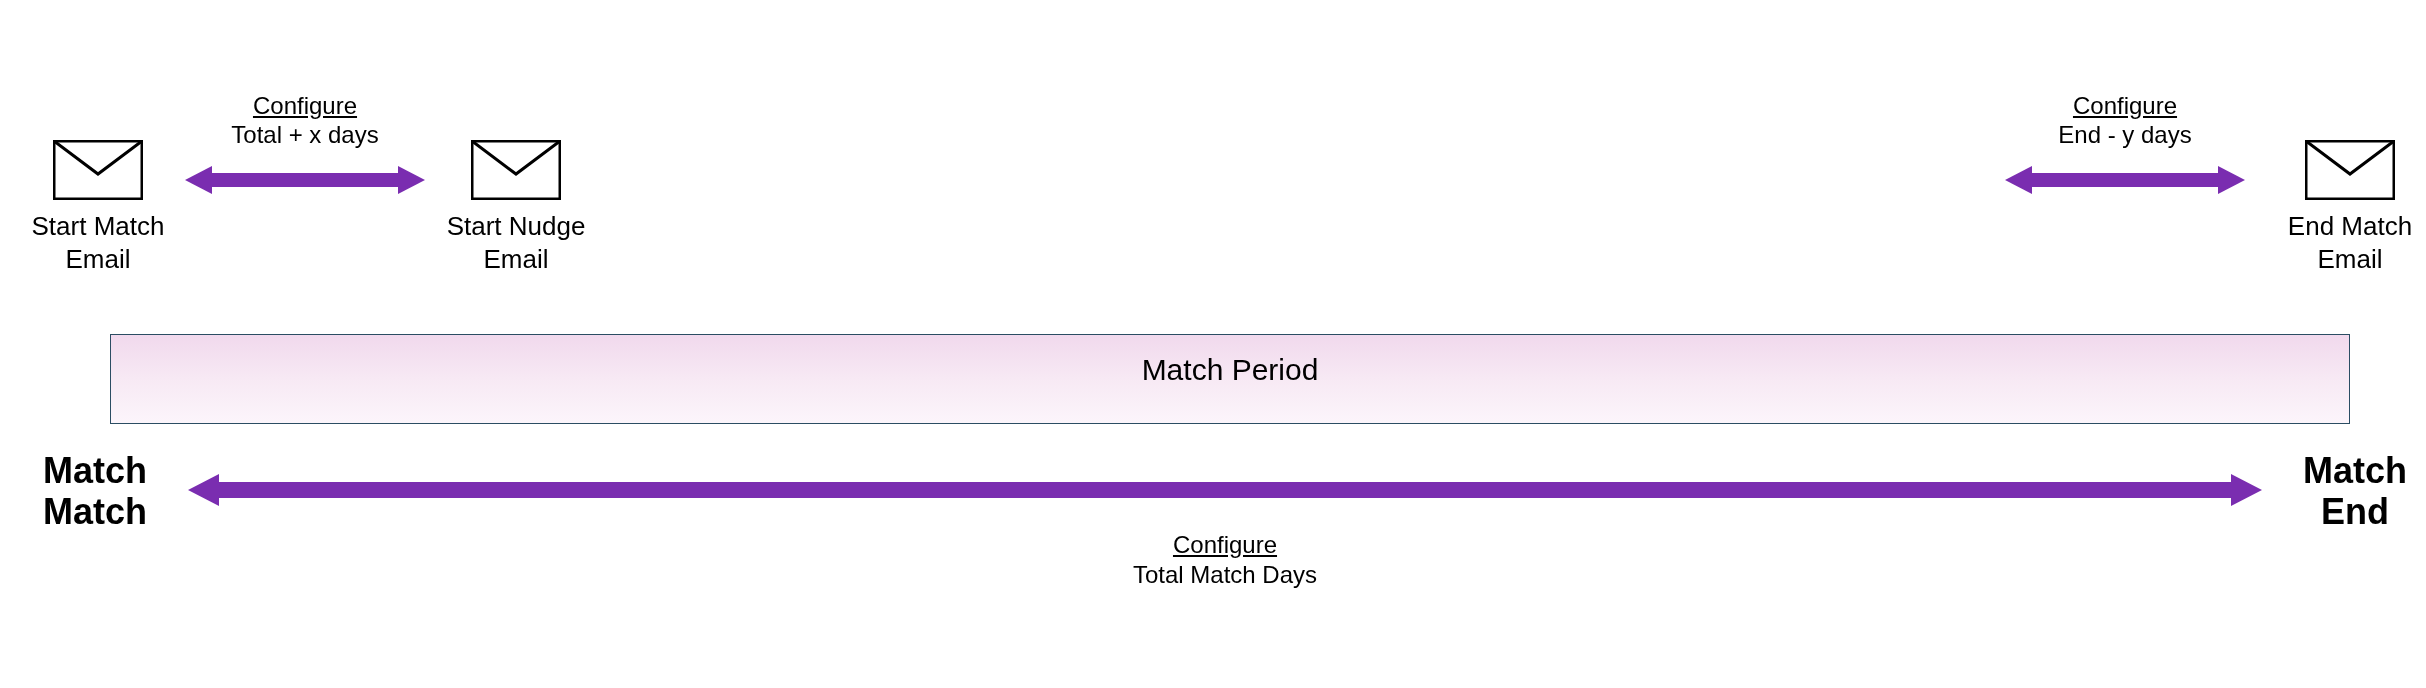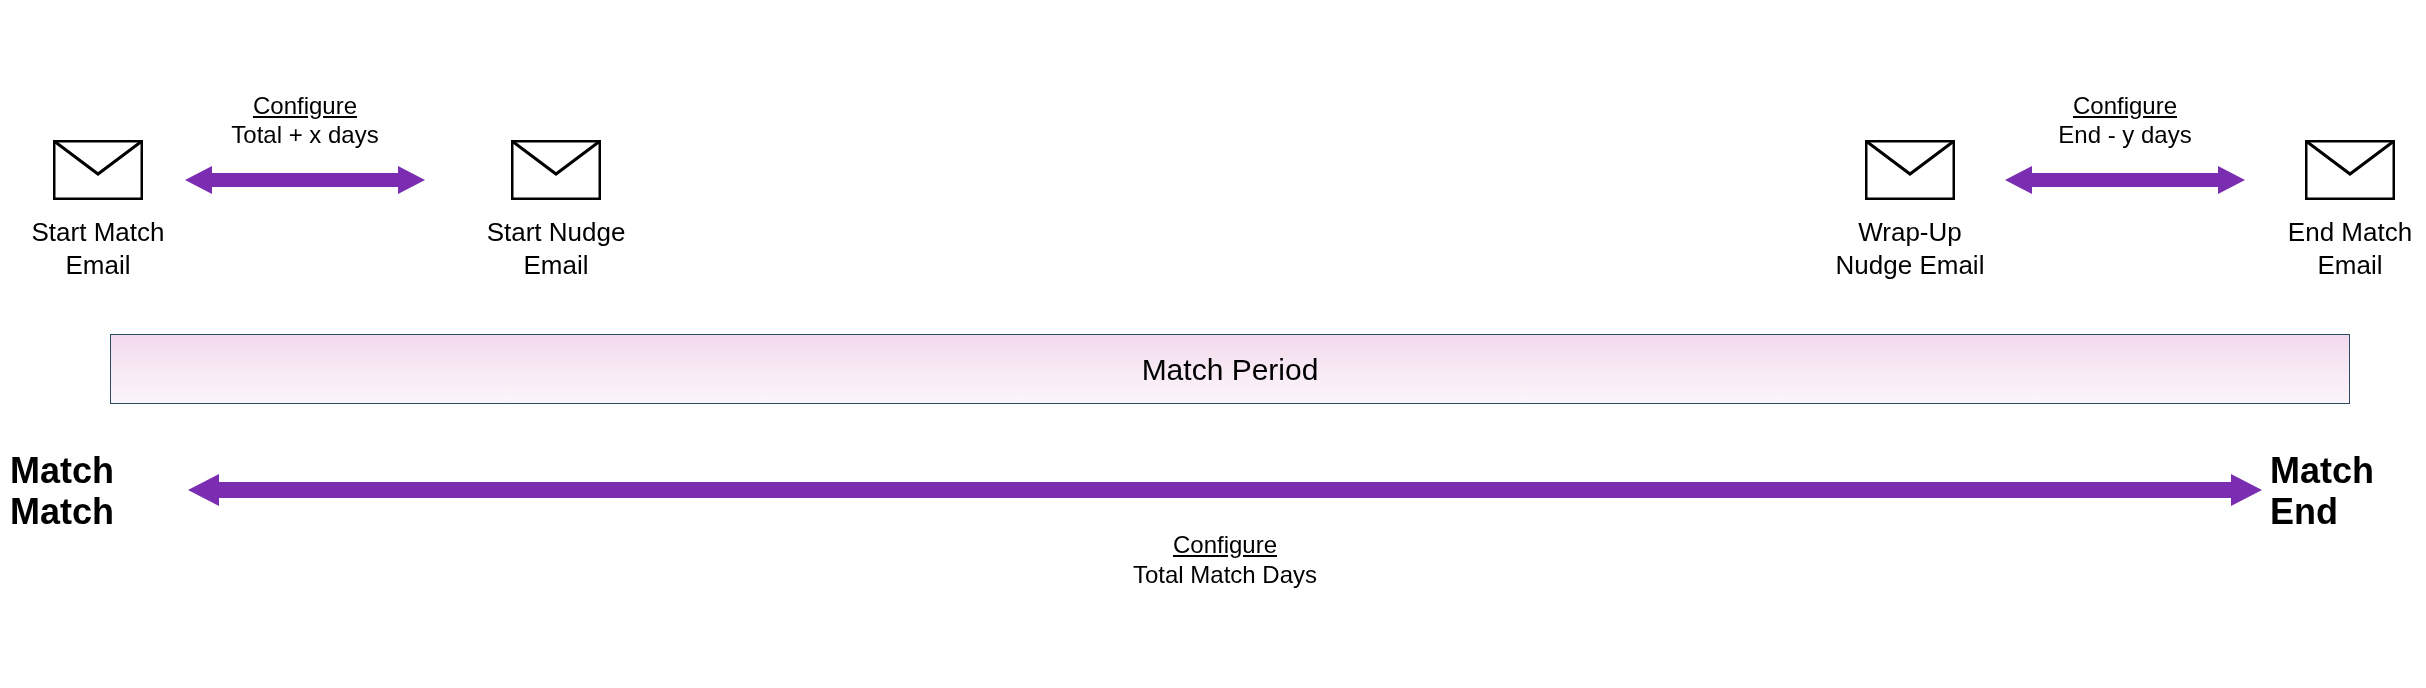--- a/index.html
+++ b/index.html
@@ -23,54 +23,55 @@
     width: 160px;
   }
   .envelope {
     display: inline-block;
     width: 90px;
     height: 60px;
   }
   .email-label {
     font-size: 26px;
     line-height: 1.25;
-    margin-top: 12px;
+    margin-top: 6px;
   }
   
   .config-block {
     position: absolute;
     text-align: center;
     width: 260px;
     font-size: 24px;
     line-height: 1.2;
   }
   .config-block .config-head { text-decoration: underline; }
   
   .darrow {
     position: absolute;
   }
   
   .period-bar {
     position: absolute;
     left: 110px;
     width: 2240px;
     top: 334px;
-    height: 70px;
+    height: 90px;
     border: 1.5px solid #2b4d63;
     background: linear-gradient(to bottom, #f1d9ed 0%, #f7e9f4 50%, #fcf5fb 100%);
     text-align: center;
     font-size: 30px;
     line-height: 70px;
   }
   
   .big-label {
     position: absolute;
     font-weight: 700;
     font-size: 36px;
     line-height: 1.15;
+    text-align: center;
     width: 170px;
   }
   .bottom-config {
     position: absolute;
     text-align: center;
     width: 300px;
     font-size: 24px;
     line-height: 1.25;
   }
   .bottom-config .config-head { text-decoration: underline; }
@@ -99,45 +100,33 @@
   </div>
 
   <div class="darrow" style="left:180px; top:160px;">
     <svg width="250" height="40" viewBox="0 0 250 40">
       <line x1="22" y1="20" x2="228" y2="20" stroke="#7a2db0" stroke-width="14"></line>
       <polygon points="5,20 32,6 32,34" fill="#7a2db0"></polygon>
       <polygon points="245,20 218,6 218,34" fill="#7a2db0"></polygon>
     </svg>
   </div>
 
-  <div class="email-node" style="left:476px; top:140px;">
+  <div class="email-node" style="left:436px; top:140px;">
     <span class="envelope">
       <svg viewBox="0 0 90 60" width="90" height="60">
         <rect x="1" y="1" width="88" height="58" fill="#fff" stroke="#000" stroke-width="3"></rect>
         <polyline points="1,1 45,34 89,1" fill="none" stroke="#000" stroke-width="3"></polyline>
       </svg>
     </span>
     <div class="email-label">
       <span>Start Nudge</span><br>
       <span>Email</span>
     </div>
   </div>
 
-  <div class="email-node" style="left:1830px; top:140px;">
-    <span class="envelope">
-      <svg viewBox="0 0 90 60" width="90" height="60">
-        <rect x="1" y="1" width="88" height="58" fill="#fff" stroke="#000" stroke-width="3"></rect>
-        <polyline points="1,1 45,34 89,1" fill="none" stroke="#000" stroke-width="3"></polyline>
-      </svg>
-    </span>
-    <div class="email-label">
-      <span>Wrap-Up</span><br>
-      <span>Nudge Email</span>
-    </div>
-  </div>
 
   <div class="config-block" style="left:1995px; top:92px;">
     <span class="config-head">Configure</span><br>
     <span>End - y days</span>
   </div>
 
   <div class="darrow" style="left:2000px; top:160px;">
     <svg width="250" height="40" viewBox="0 0 250 40">
       <line x1="22" y1="20" x2="228" y2="20" stroke="#7a2db0" stroke-width="14"></line>
       <polygon points="5,20 32,6 32,34" fill="#7a2db0"></polygon>

